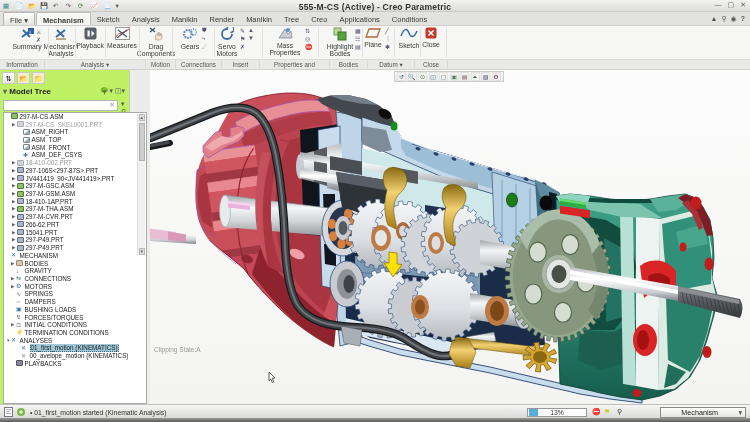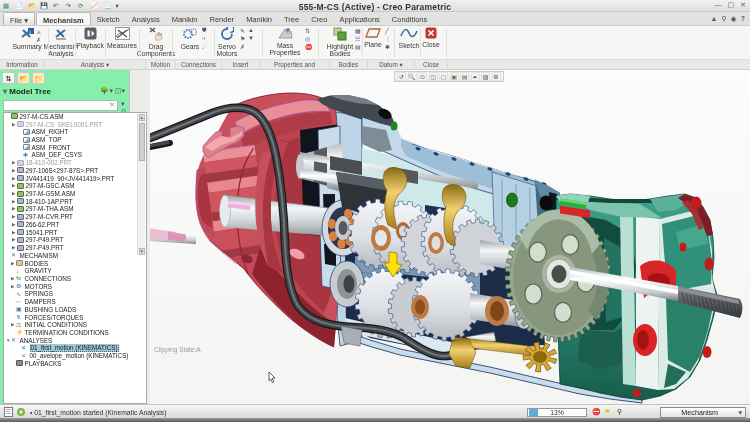--- a/index.html
+++ b/index.html
@@ -12,21 +12,21 @@
 #tabs .tab { font-size:7.5px; color:#3a3a3a; padding:3px 6px; height:13px; }
 #tabs .tab.file { background:linear-gradient(#fdfdfd,#e4e4e2); border:1px solid #b5b5b3; border-bottom:none; margin-left:3px; margin-right:1px; border-radius:2px 2px 0 0; height:13px;}
 #tabs .tab.active { background:#f7f7f5; border:1px solid #bbb; border-bottom:none; font-weight:bold; border-radius:2px 2px 0 0; }
 #tabicons { position:absolute; right:5px; top:15px; display:flex; gap:4px; font-size:7px; color:#555; }
 #ribbon { position:absolute; left:0; top:26px; width:750px; height:33px; background:#f6f6f4; }
 .rsep { position:absolute; top:2px; height:29px; width:1px; background:#e0e0de; }
 .rbtn { position:absolute; text-align:center; font-size:6.8px; color:#3a3a3a; line-height:7px; }
 .rico { position:relative; margin:0 auto 1px auto; }
 #groups { position:absolute; left:0; top:59px; width:750px; height:11px; background:#e9e9e7; border-top:1px solid #dcdcda; border-bottom:1px solid #d0d0ce;}
 #groups .g { position:absolute; top:0; height:10px; font-size:6.3px; color:#555; text-align:center; line-height:10px; border-right:1px solid #d8d8d6; }
-#leftpanel { position:absolute; left:0; top:70px; width:130px; height:334px; background:#86efac; border-right:1px solid #c4c4c2; }
+#leftpanel { position:absolute; left:0; top:70px; width:130px; height:334px; background:#bef264; border-right:1px solid #c4c4c2; }
 #ptool { position:absolute; left:2px; top:2px; display:flex; gap:2px; align-items:center; }
 .pbtn { width:13px; height:12px; border:1px solid #c8c8c6; background:linear-gradient(#fcfcfa,#eaeae8); font-size:7px; text-align:center; line-height:11px; }
 #mtreehdr { position:absolute; left:3px; top:17px; width:144px; height:12px; font-size:8px; font-weight:bold; color:#222; }
 #mthicons { position:absolute; right:4px; top:17px; font-size:7px; color:#555; }
 #searchrow { position:absolute; left:3px; top:29.5px; width:115px; height:11px; background:#fff; border:1px solid #b5b5b3; }
 #srchx { position:absolute; right:2px; top:0px; font-size:7px; color:#999; }
 #srchicons { position:absolute; left:121px; top:29.5px; font-size:7px; color:#555; letter-spacing:1px;}
 #treebox { position:absolute; left:3px; top:41.5px; width:144px; height:292px; background:#fff; border:1px solid #aaa; overflow:hidden; }
 .trow { height:7.72px; font-size:6.3px; color:#1a1a1a; white-space:nowrap; display:flex; align-items:center; overflow:hidden;}
 .trow .arr { display:inline-block; width:5px; flex:none; color:#666; font-size:4.5px; }

